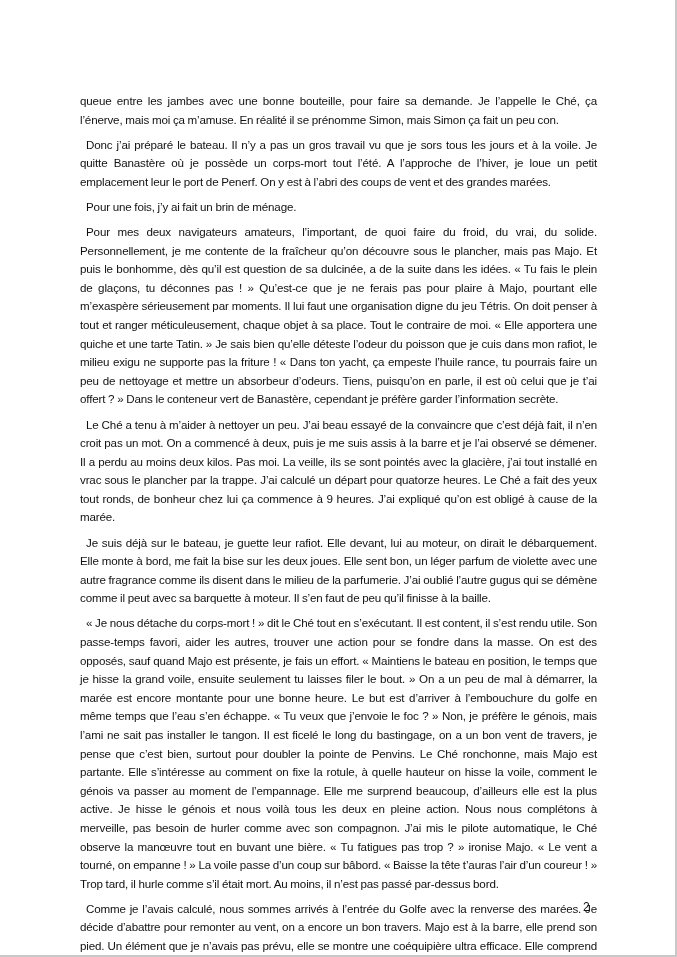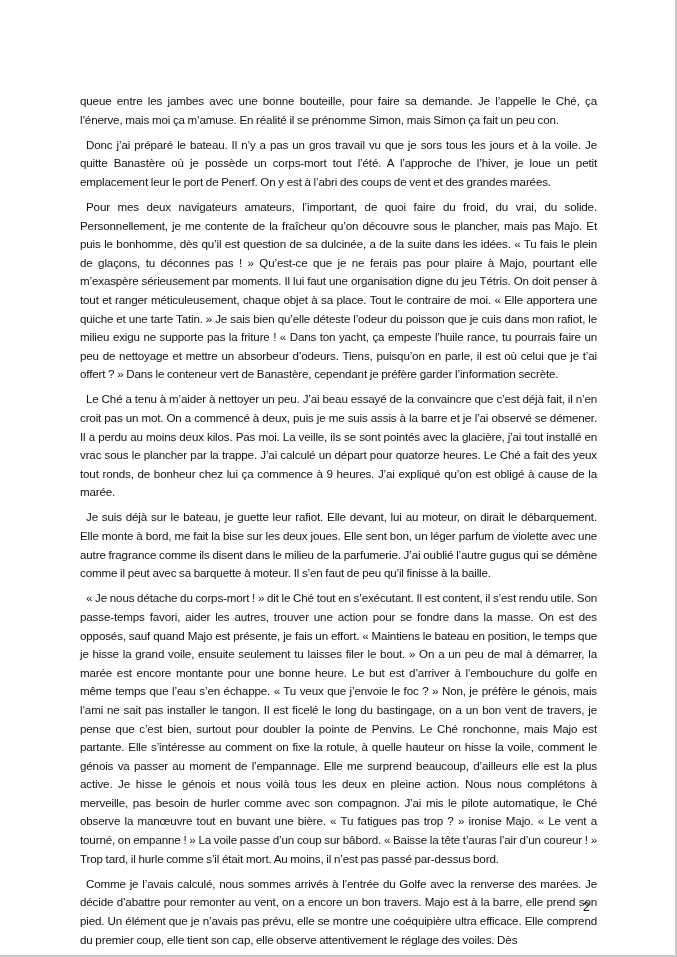--- a/index.html
+++ b/index.html
@@ -29,20 +29,21 @@
       font-size: 12px; color: #111111;
     }
   </style>
 </head>
 <body>
 
 <div class="page">
   <div class="body-text">
     <p class="cont">queue entre les jambes avec une bonne bouteille, pour faire sa demande. Je l’appelle le Ché, ça l’énerve, mais moi ça m’amuse. En réalité il se prénomme Simon, mais Simon ça fait un peu con.</p>
     <p>Donc j’ai préparé le bateau. Il n’y a pas un gros travail vu que je sors tous les jours et à la voile. Je quitte Banastère où je possède un corps-mort tout l’été. A l’approche de l’hiver, je loue un petit emplacement leur le port de Penerf. On y est à l’abri des coups de vent et des grandes marées.</p>
+    <p>Pour une fois, j’y ai fait un brin de ménage.</p>
     <p>Pour mes deux navigateurs amateurs, l’important, de quoi faire du froid, du vrai, du solide. Personnellement, je me contente de la fraîcheur qu’on découvre sous le plancher, mais pas Majo. Et puis le bonhomme, dès qu’il est question de sa dulcinée, a de la suite dans les idées. « Tu fais le plein de glaçons, tu déconnes pas ! » Qu’est-ce que je ne ferais pas pour plaire à Majo, pourtant elle m’exaspère sérieusement par moments. Il lui faut une organisation digne du jeu Tétris. On doit penser à tout et ranger méticuleusement, chaque objet à sa place. Tout le contraire de moi. « Elle apportera une quiche et une tarte Tatin. » Je sais bien qu’elle déteste l’odeur du poisson que je cuis dans mon rafiot, le milieu exigu ne supporte pas la friture ! « Dans ton yacht, ça empeste l’huile rance, tu pourrais faire un peu de nettoyage et mettre un absorbeur d’odeurs. Tiens, puisqu’on en parle, il est où celui que je t’ai offert ? » Dans le conteneur vert de Banastère, cependant je préfère garder l’information secrète.</p>
     <p>Le Ché a tenu à m’aider à nettoyer un peu. J’ai beau essayé de la convaincre que c’est déjà fait, il n’en croit pas un mot. On a commencé à deux, puis je me suis assis à la barre et je l’ai observé se démener. Il a perdu au moins deux kilos. Pas moi. La veille, ils se sont pointés avec la glacière, j’ai tout installé en vrac sous le plancher par la trappe. J’ai calculé un départ pour quatorze heures. Le Ché a fait des yeux tout ronds, de bonheur chez lui ça commence à 9 heures. J’ai expliqué qu’on est obligé à cause de la marée.</p>
     <p>Je suis déjà sur le bateau, je guette leur rafiot. Elle devant, lui au moteur, on dirait le débarquement. Elle monte à bord, me fait la bise sur les deux joues. Elle sent bon, un léger parfum de violette avec une autre fragrance comme ils disent dans le milieu de la parfumerie. J’ai oublié l’autre gugus qui se démène comme il peut avec sa barquette à moteur. Il s’en faut de peu qu’il finisse à la baille.</p>
     <p>« Je nous détache du corps-mort ! » dit le Ché tout en s’exécutant. Il est content, il s’est rendu utile. Son passe-temps favori, aider les autres, trouver une action pour se fondre dans la masse. On est des opposés, sauf quand Majo est présente, je fais un effort. « Maintiens le bateau en position, le temps que je hisse la grand voile, ensuite seulement tu laisses filer le bout. » On a un peu de mal à démarrer, la marée est encore montante pour une bonne heure. Le but est d’arriver à l’embouchure du golfe en même temps que l’eau s’en échappe. « Tu veux que j’envoie le foc ? » Non, je préfère le génois, mais l’ami ne sait pas installer le tangon. Il est ficelé le long du bastingage, on a un bon vent de travers, je pense que c’est bien, surtout pour doubler la pointe de Penvins. Le Ché ronchonne, mais Majo est partante. Elle s’intéresse au comment on fixe la rotule, à quelle hauteur on hisse la voile, comment le génois va passer au moment de l’empannage. Elle me surprend beaucoup, d’ailleurs elle est la plus active. Je hisse le génois et nous voilà tous les deux en pleine action. Nous nous complétons à merveille, pas besoin de hurler comme avec son compagnon. J’ai mis le pilote automatique, le Ché observe la manœuvre tout en buvant une bière. « Tu fatigues pas trop ? » ironise Majo. « Le vent a tourné, on empanne ! » La voile passe d’un coup sur bâbord. « Baisse la tête t’auras l’air d’un coureur ! » Trop tard, il hurle comme s’il était mort. Au moins, il n’est pas passé par-dessus bord.</p>
     <p>Comme je l’avais calculé, nous sommes arrivés à l’entrée du Golfe avec la renverse des marées. Je décide d’abattre pour remonter au vent, on a encore un bon travers. Majo est à la barre, elle prend son pied. Un élément que je n’avais pas prévu, elle se montre une coéquipière ultra efficace. Elle comprend du premier coup, elle tient son cap, elle observe attentivement le réglage des voiles. Dès</p>
   </div>
   <div class="page-number">2</div>
 </div>
 
 </body></html>

